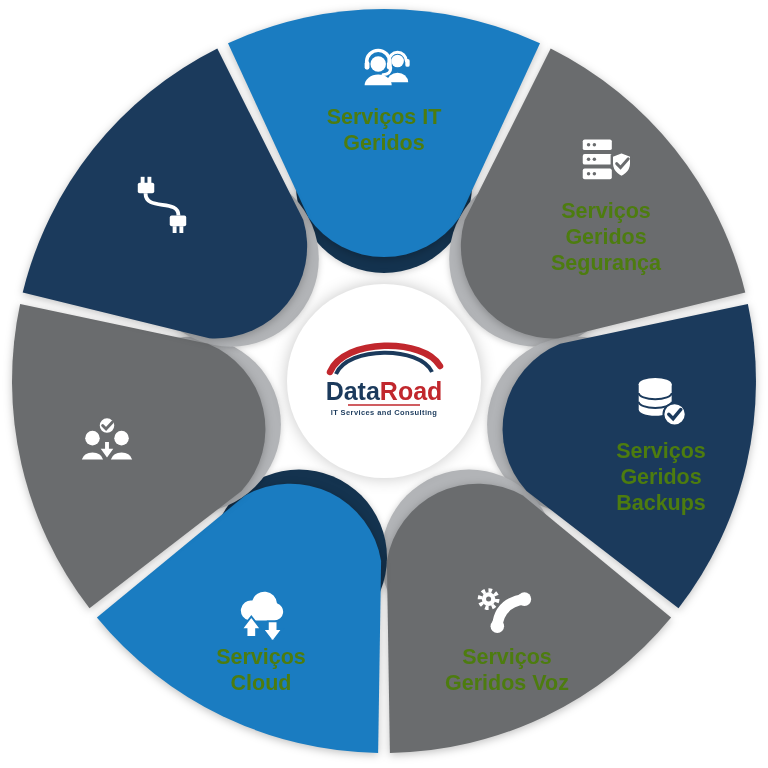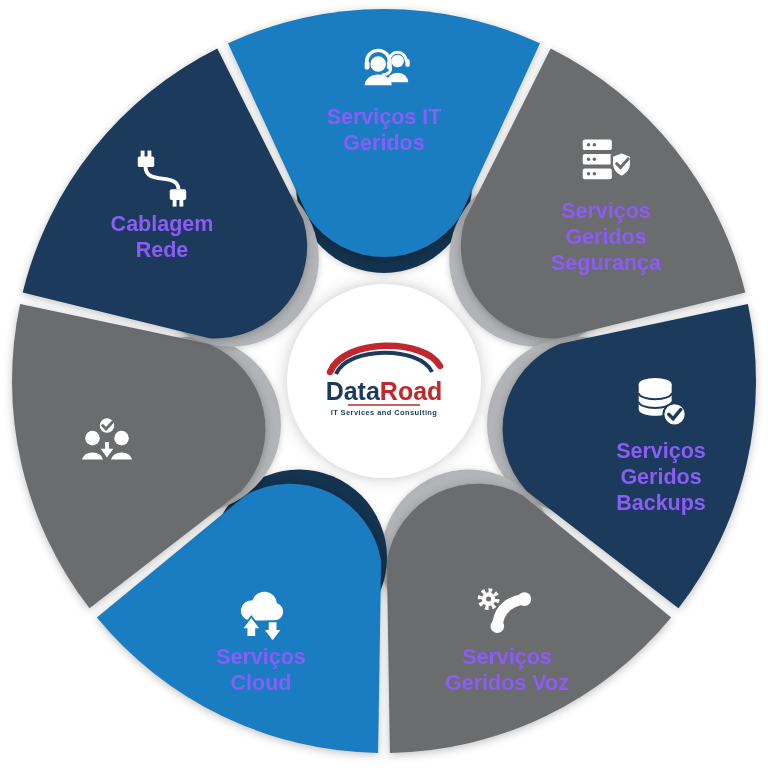--- a/index.html
+++ b/index.html
@@ -8,21 +8,21 @@
   #wheel-svg{position:absolute;left:0;top:0;}
   #labels{position:absolute;left:0;top:0;width:768px;height:768px;}
   .seg-block{
     position:absolute;
     transform:translate(-50%,-50%);
     display:flex;flex-direction:column;align-items:center;
     width:186px;pointer-events:none;
   }
   .seg-icon{display:block;margin-bottom:4px;}
   .seg-label{
-    color:#8b5cf6;font-weight:bold;font-size:21.5px;line-height:1.22;
+    color:#4d7c0f;font-weight:bold;font-size:21.5px;line-height:1.22;
     text-align:center;white-space:pre-line;
     font-family:"Liberation Sans",sans-serif;
   }
   #petals path{filter:drop-shadow(0 2px 4px rgba(0,0,0,.25));}
   #discs circle{filter:drop-shadow(0 1px 3px rgba(0,0,0,.2));}
   .center-disc{filter:drop-shadow(0 0 8px rgba(0,0,0,.22));}
   .brand{font-family:"Liberation Sans",sans-serif;font-weight:bold;font-size:25px;}
   .tagline{font-family:"Liberation Sans",sans-serif;font-size:7.5px;letter-spacing:.4px;font-weight:bold;}
 </style>
 </head>
@@ -140,17 +140,15 @@
       <div class="seg-block" style="left: 162px; top: 204px;">
         <svg class="seg-icon" viewBox="0 0 64 64" width="62" height="62">
           <rect x="10" y="6" width="4" height="7" fill="#fff"></rect>
           <rect x="17" y="6" width="4" height="7" fill="#fff"></rect>
           <rect x="7" y="12" width="17" height="11" rx="2" fill="#fff"></rect>
           <path d="M15 23 C 15 42, 49 28, 49 46" fill="none" stroke="#fff" stroke-width="4"></path>
           <rect x="40" y="46" width="17" height="11" rx="2" fill="#fff"></rect>
           <rect x="43" y="57" width="4" height="7" fill="#fff"></rect>
           <rect x="50" y="57" width="4" height="7" fill="#fff"></rect>
         </svg>
-        <div class="seg-label">Cablagem
-Rede</div>
       </div>
     </div>
 </div>
 
 </body></html>

